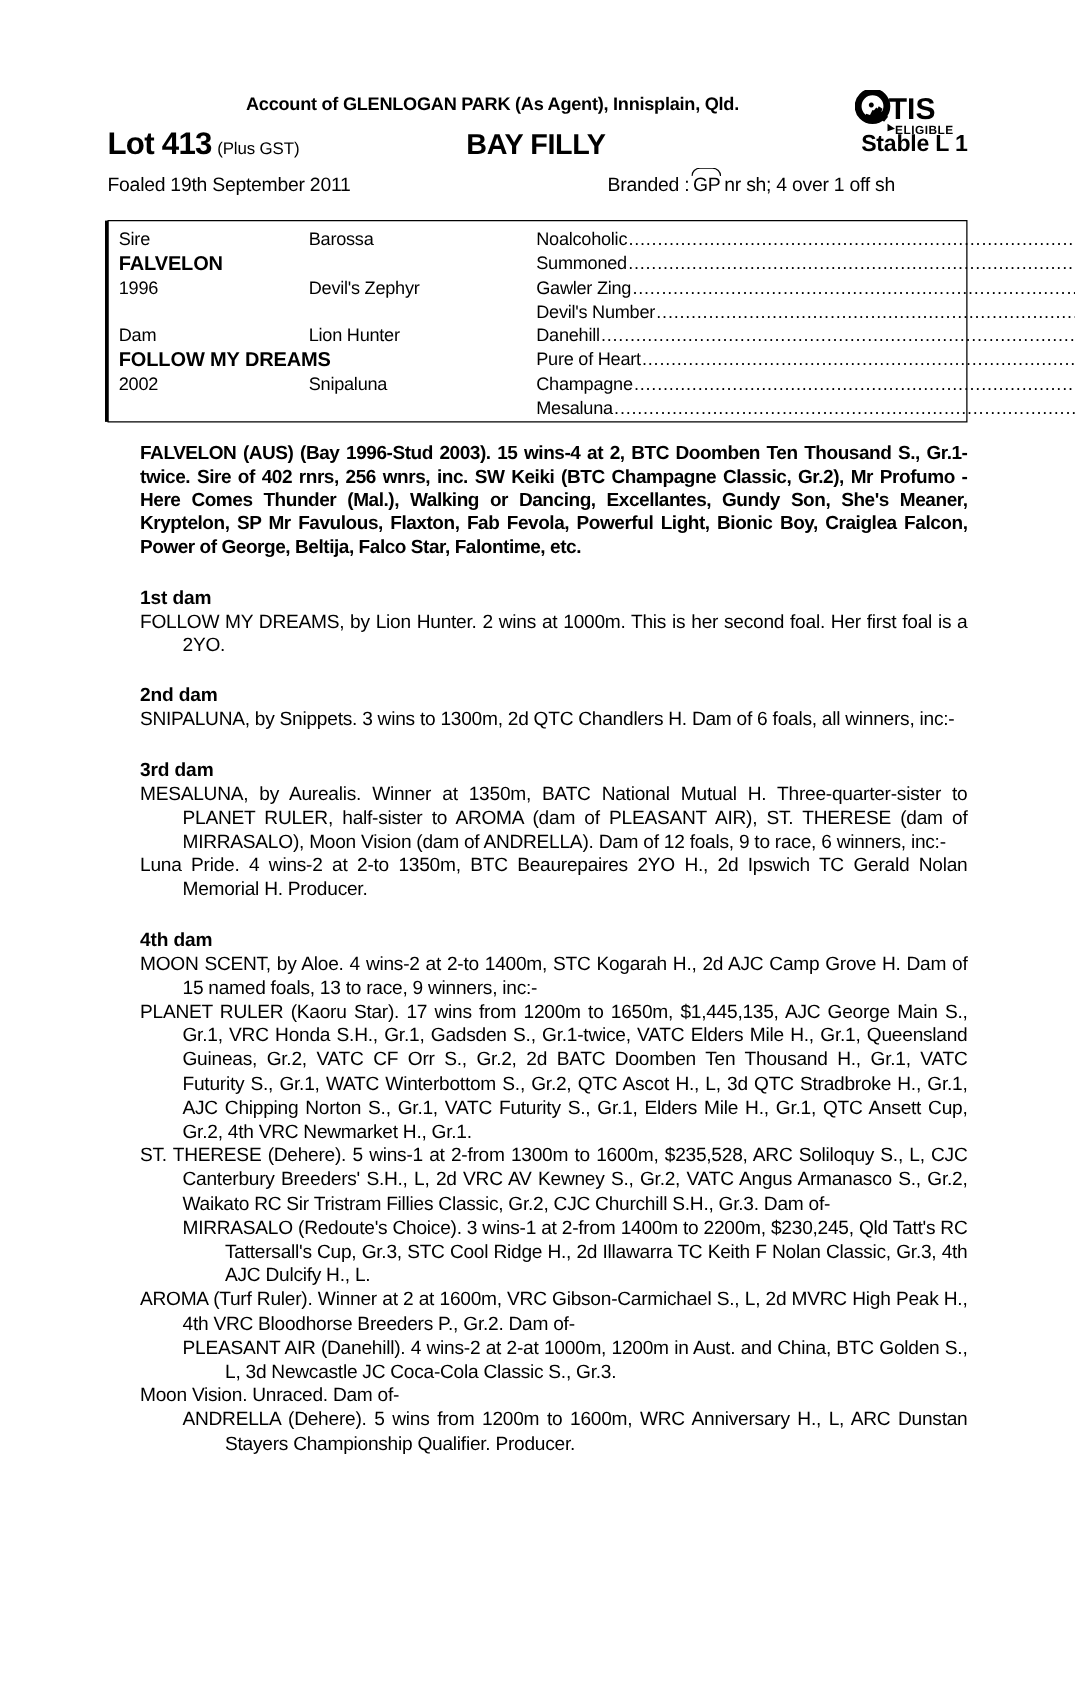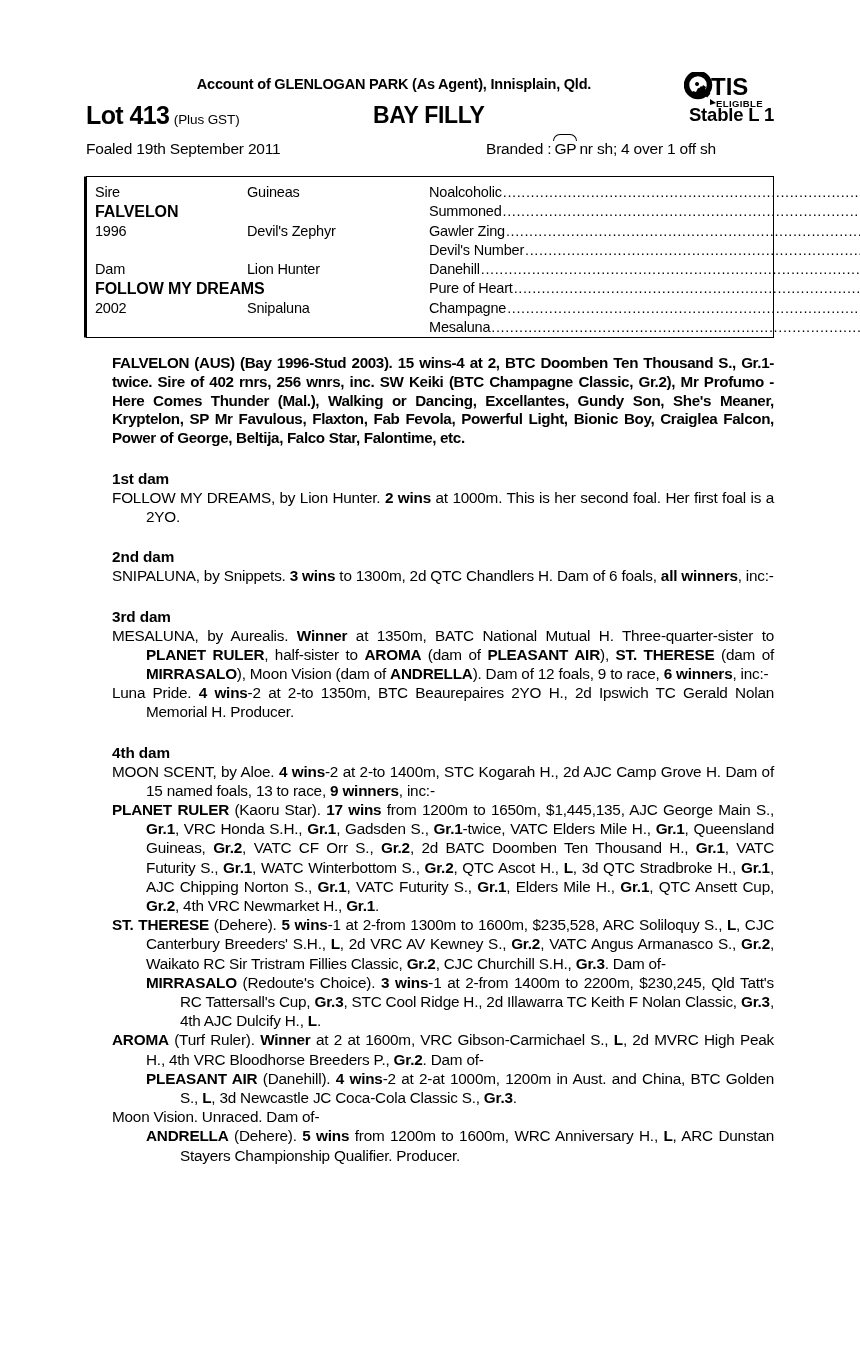--- a/index.html
+++ b/index.html
@@ -195,21 +195,21 @@
     margin: 0;
     padding-left: 26px;
     text-indent: 0;
     line-height: 19.2px;
   }
   
   .lv0 { padding-left: 26px;  text-indent: 0; }
   .lv0 > .hang { display: block; padding-left: 34px; text-indent: -34px; }
   .lv1 { padding-left: 60px; text-indent: -34px; }
   .lv2 { padding-left: 94px; text-indent: -34px; }
-  b, strong { font-weight: bold; margin-top: 35px; }
+  b, strong { font-weight: normal; margin-top: 35px; }
 </style>
 </head>
 <body>
 
 <div class="page">
 
   <div class="header">
 
     <div class="account-line">Account of GLENLOGAN PARK (As Agent), Innisplain, Qld.</div>
 
@@ -247,21 +247,21 @@
           <span>GP</span>
         </span>
         <span>nr sh; 4 over 1 off sh</span>
       </div>
     </div>
   </div>
 
   <div class="ped-box">
     <div class="ped-grid" id="ped-grid">
         <div class="ped-cell c1">Sire</div>
-        <div class="ped-cell c2">Guineas</div>
+        <div class="ped-cell c2">Barossa</div>
         <div class="ped-cell c3">
           <span class="leader">
             <span class="leader-a">Noalcoholic</span>
             <span class="leader-dots">..........................................................................................</span>
           </span>
         </div>
         <div class="ped-cell c1 ped-name">FALVELON</div>
         <div class="ped-cell c2">&nbsp;</div>
         <div class="ped-cell c3">
           <span class="leader">

